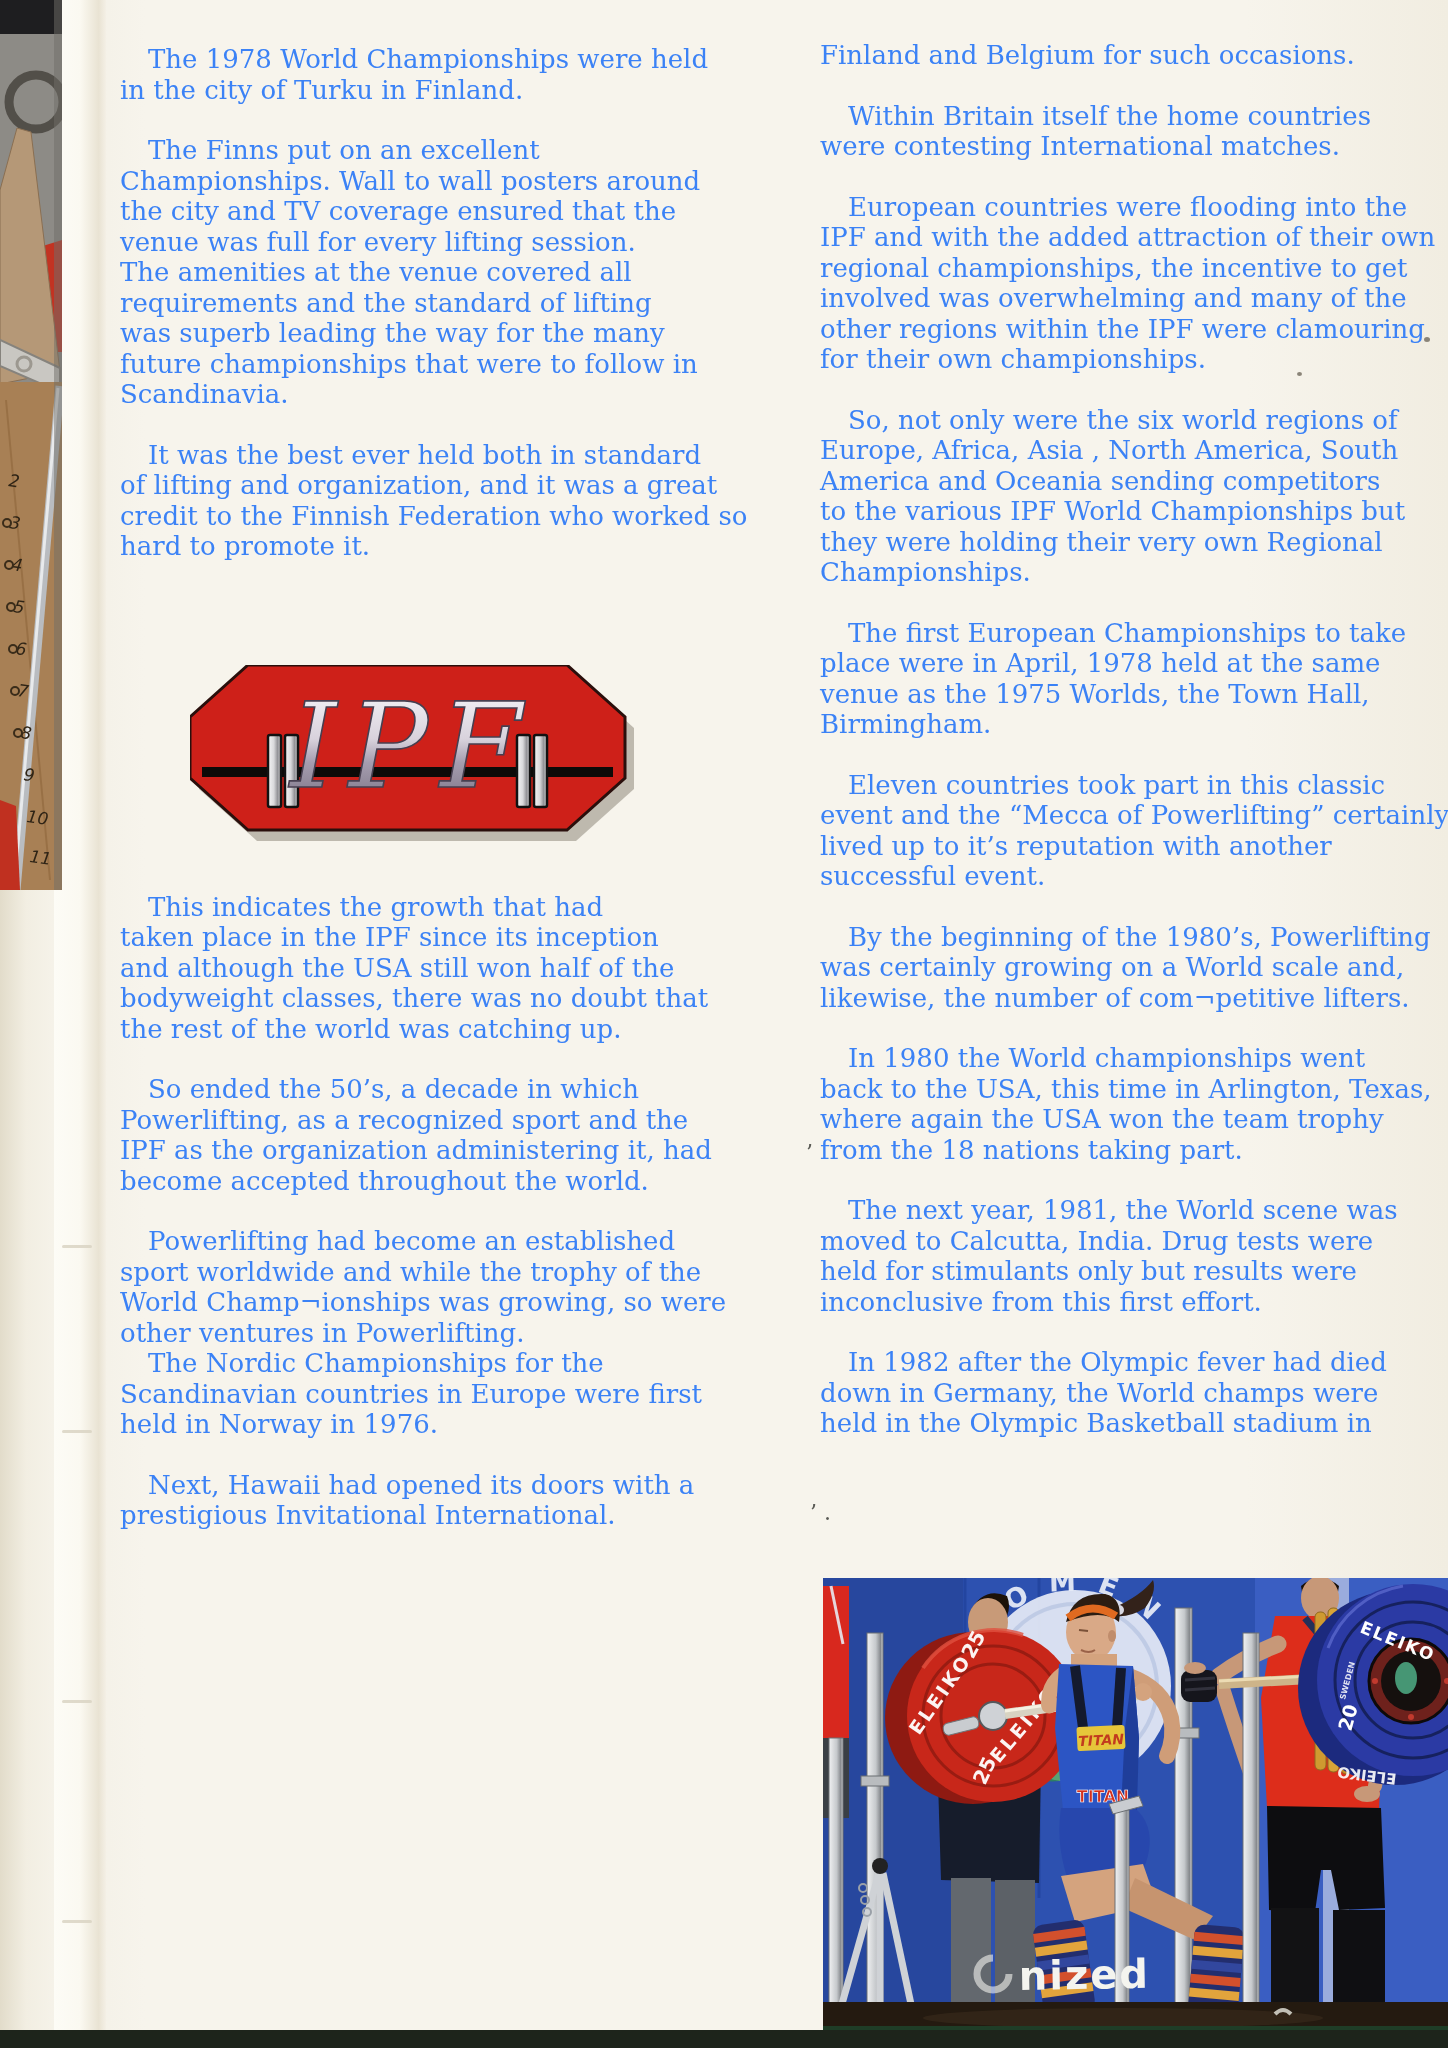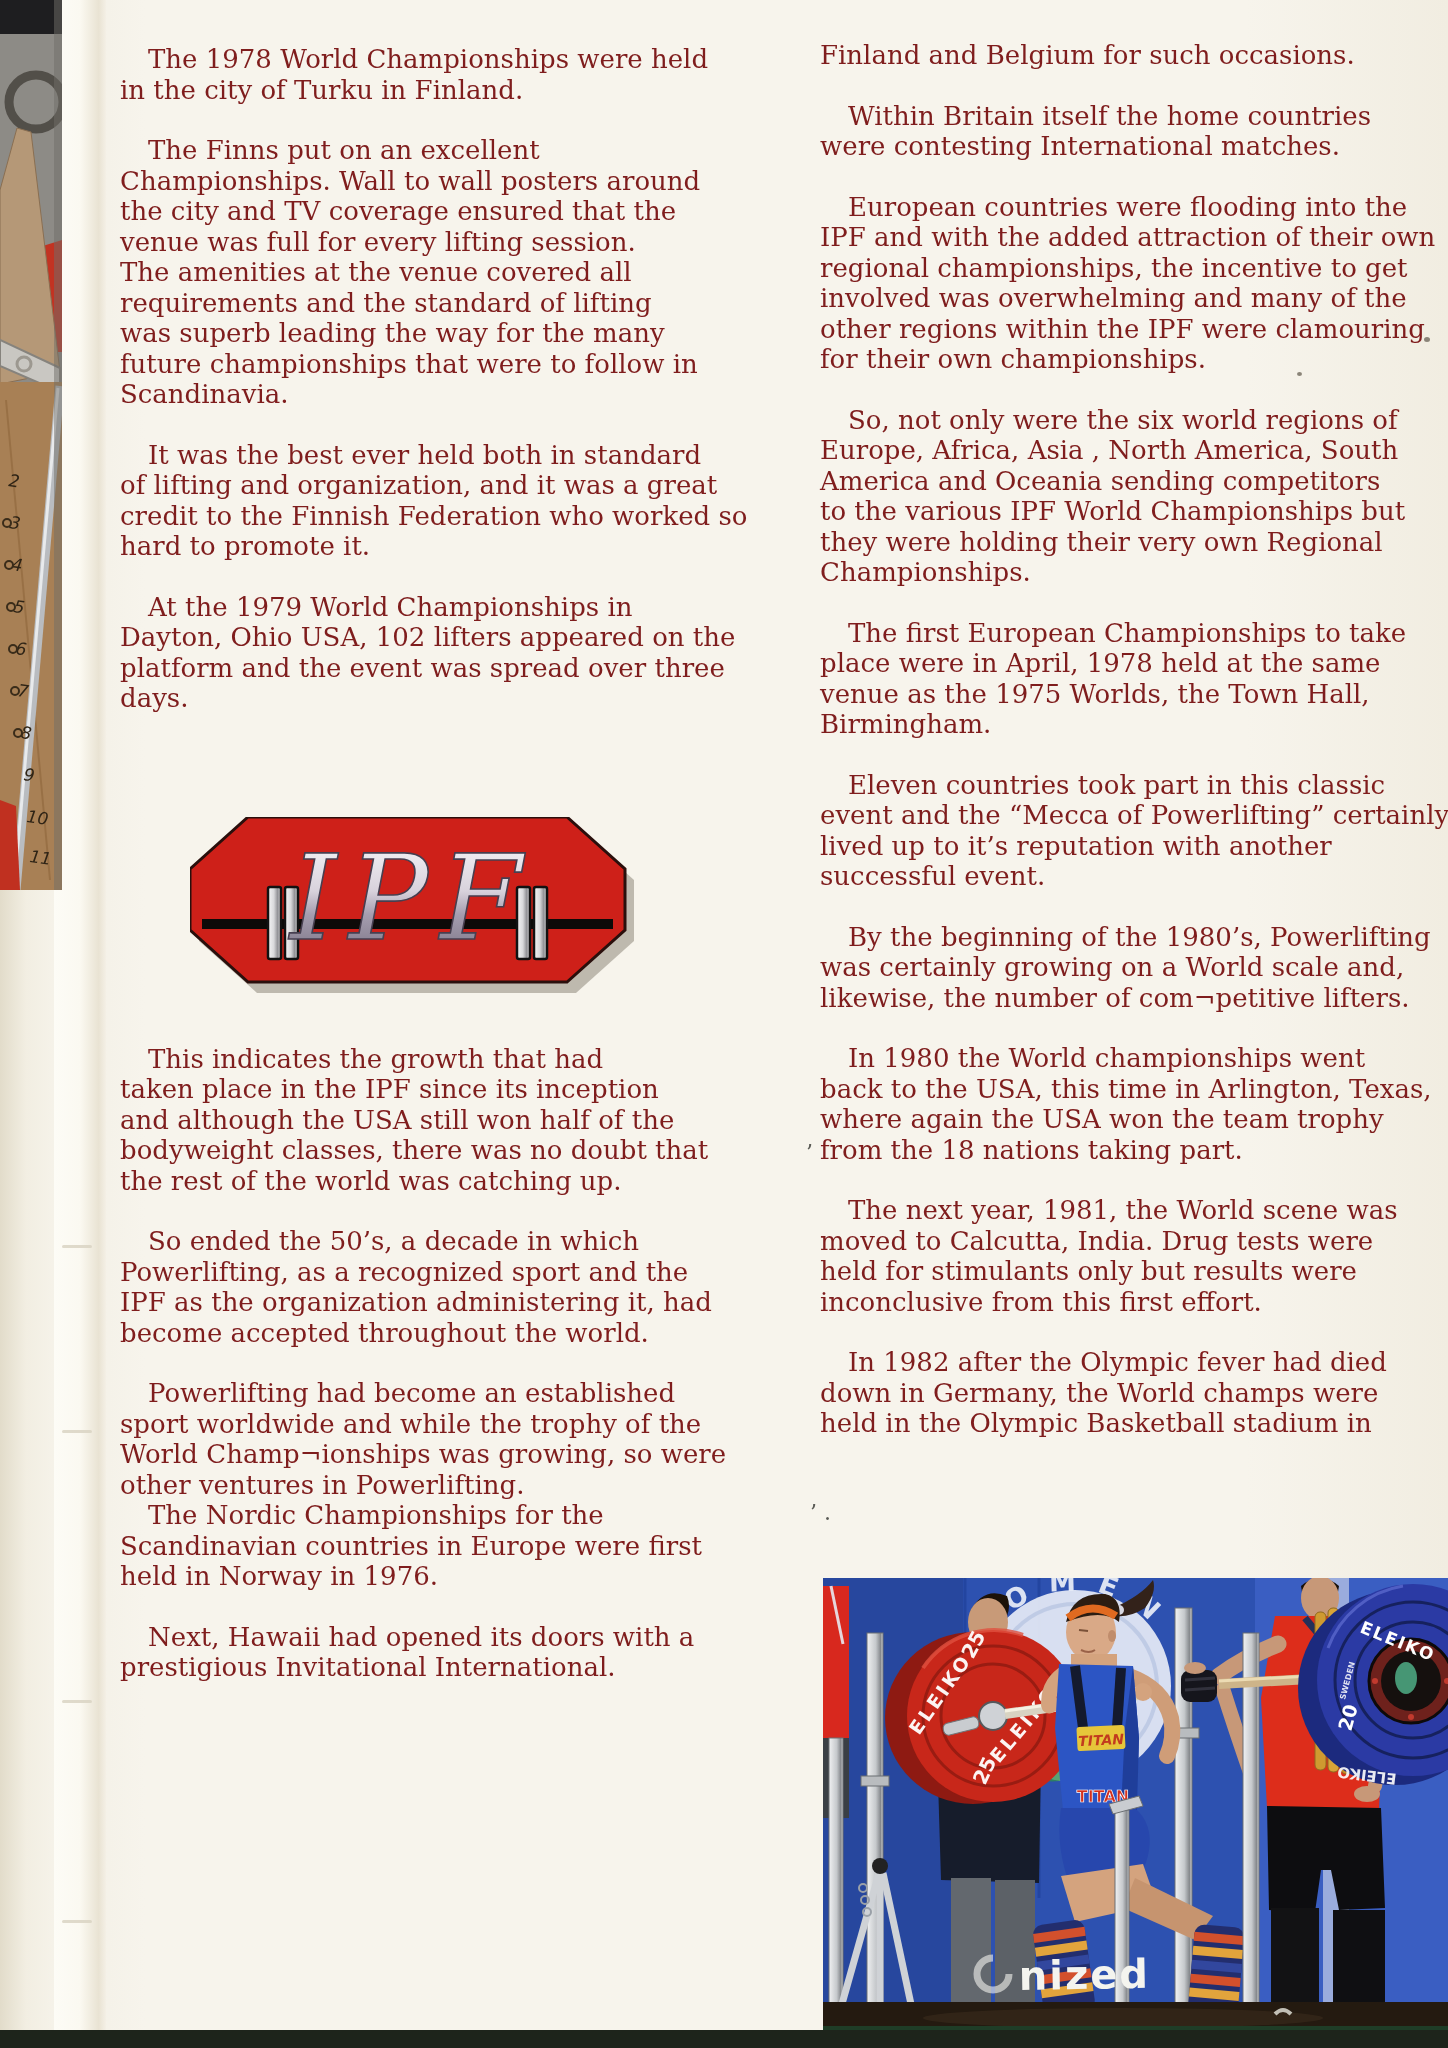--- a/index.html
+++ b/index.html
@@ -10,21 +10,21 @@
   }
   .abs{position:absolute;}
   
   .spine-strip{left:0;top:0;width:62px;height:890px;z-index:3;}
   .left-edge-below{left:0;top:890px;width:58px;height:1158px;
     background:linear-gradient(90deg,#e2dcca 0%,#f2eee2 45%,#f6f3ea 100%);z-index:1;}
   .gutter{left:54px;top:0;width:52px;height:2048px;z-index:2;
     background:linear-gradient(90deg,#fdfcf6 0%,#fbf9f1 50%,#e9e3d3 86%,#f4f0e6 100%);}
   .crease{position:absolute;left:62px;width:30px;height:3px;background:#d9d3c3;border-radius:2px;opacity:.85;z-index:4;}
   
-  .col{position:absolute;z-index:5;color:#7f1d1d;font-size:26px;line-height:30.5px;}
+  .col{position:absolute;z-index:5;color:#3b82f6;font-size:26px;line-height:30.5px;}
   .col-left{left:120px;top:44px;width:665px;}
   .col-right{left:820px;top:40px;width:630px;}
   .para{margin:0 0 30px 0;text-indent:28px;white-space:pre-line;}
   .para.tight{margin-bottom:0;}
   .para.no-indent{text-indent:0;}
   
   .logo-wrap{margin:103px 0 42px 70px;width:450px;height:185px;font-style:italic;}
   
   .photo{left:823px;top:1578px;width:625px;height:458px;z-index:5;}
   .bottom-bar{left:0;top:2030px;width:1448px;height:18px;background:#1d241b;z-index:8;}
@@ -84,24 +84,20 @@
 venue was full for every lifting session.
 The amenities at the venue covered all
 requirements and the standard of lifting
 was superb leading the way for the many
 future championships that were to follow in
 Scandinavia.</p>
   <p class="para">It was the best ever held both in standard
 of lifting and organization, and it was a great
 credit to the Finnish Federation who worked so
 hard to promote it.</p>
-  <p class="para">At the 1979 World Championships in
-Dayton, Ohio USA, 102 lifters appeared on the
-platform and the event was spread over three
-days.</p>
 
   <div class="logo-wrap">
     <svg viewBox="0 0 450 185" width="450" height="185">
       <defs>
         <linearGradient id="silverText" x1="0" y1="0" x2="0" y2="1">
           <stop offset="0%" stop-color="#fbfafc"></stop>
           <stop offset="45%" stop-color="#d8d2dc"></stop>
           <stop offset="62%" stop-color="#a59daf"></stop>
           <stop offset="100%" stop-color="#736b7c"></stop>
         </linearGradient>

